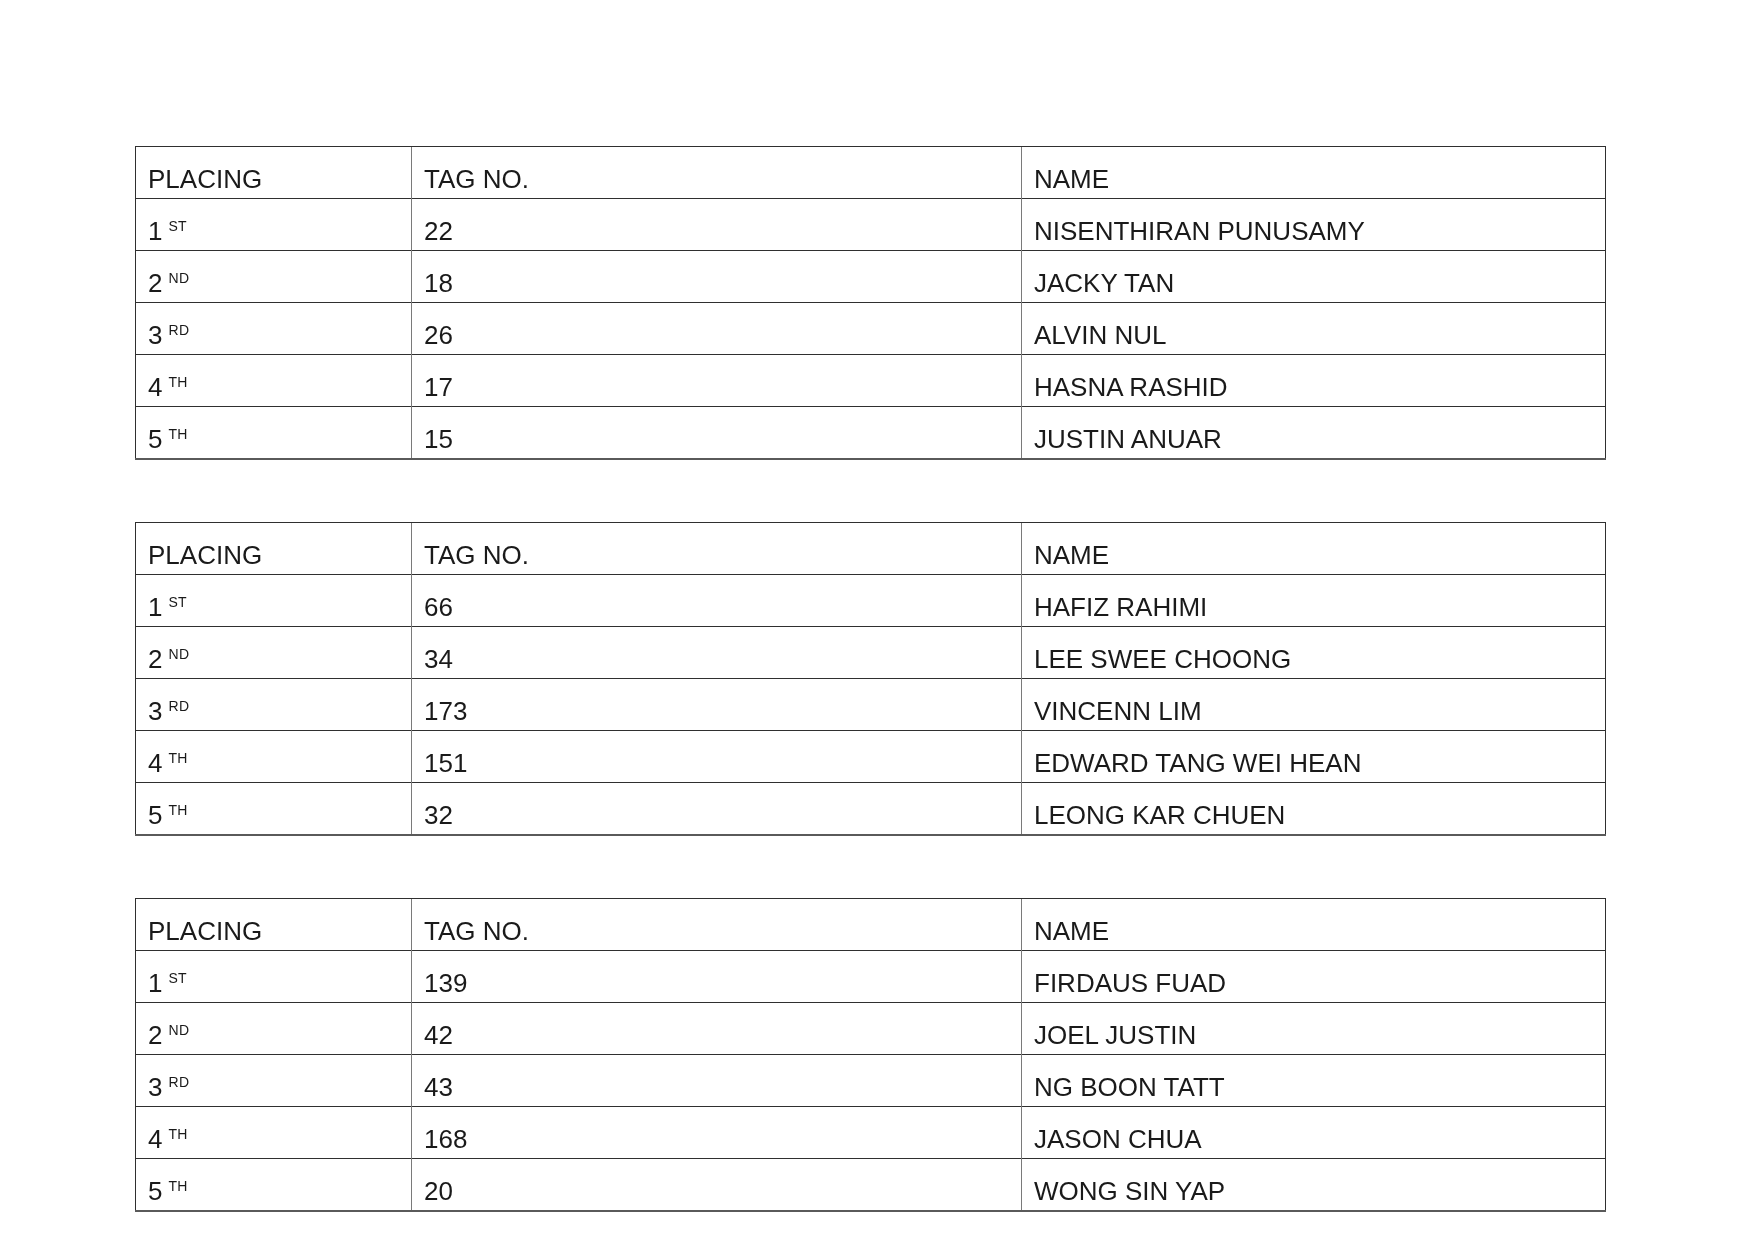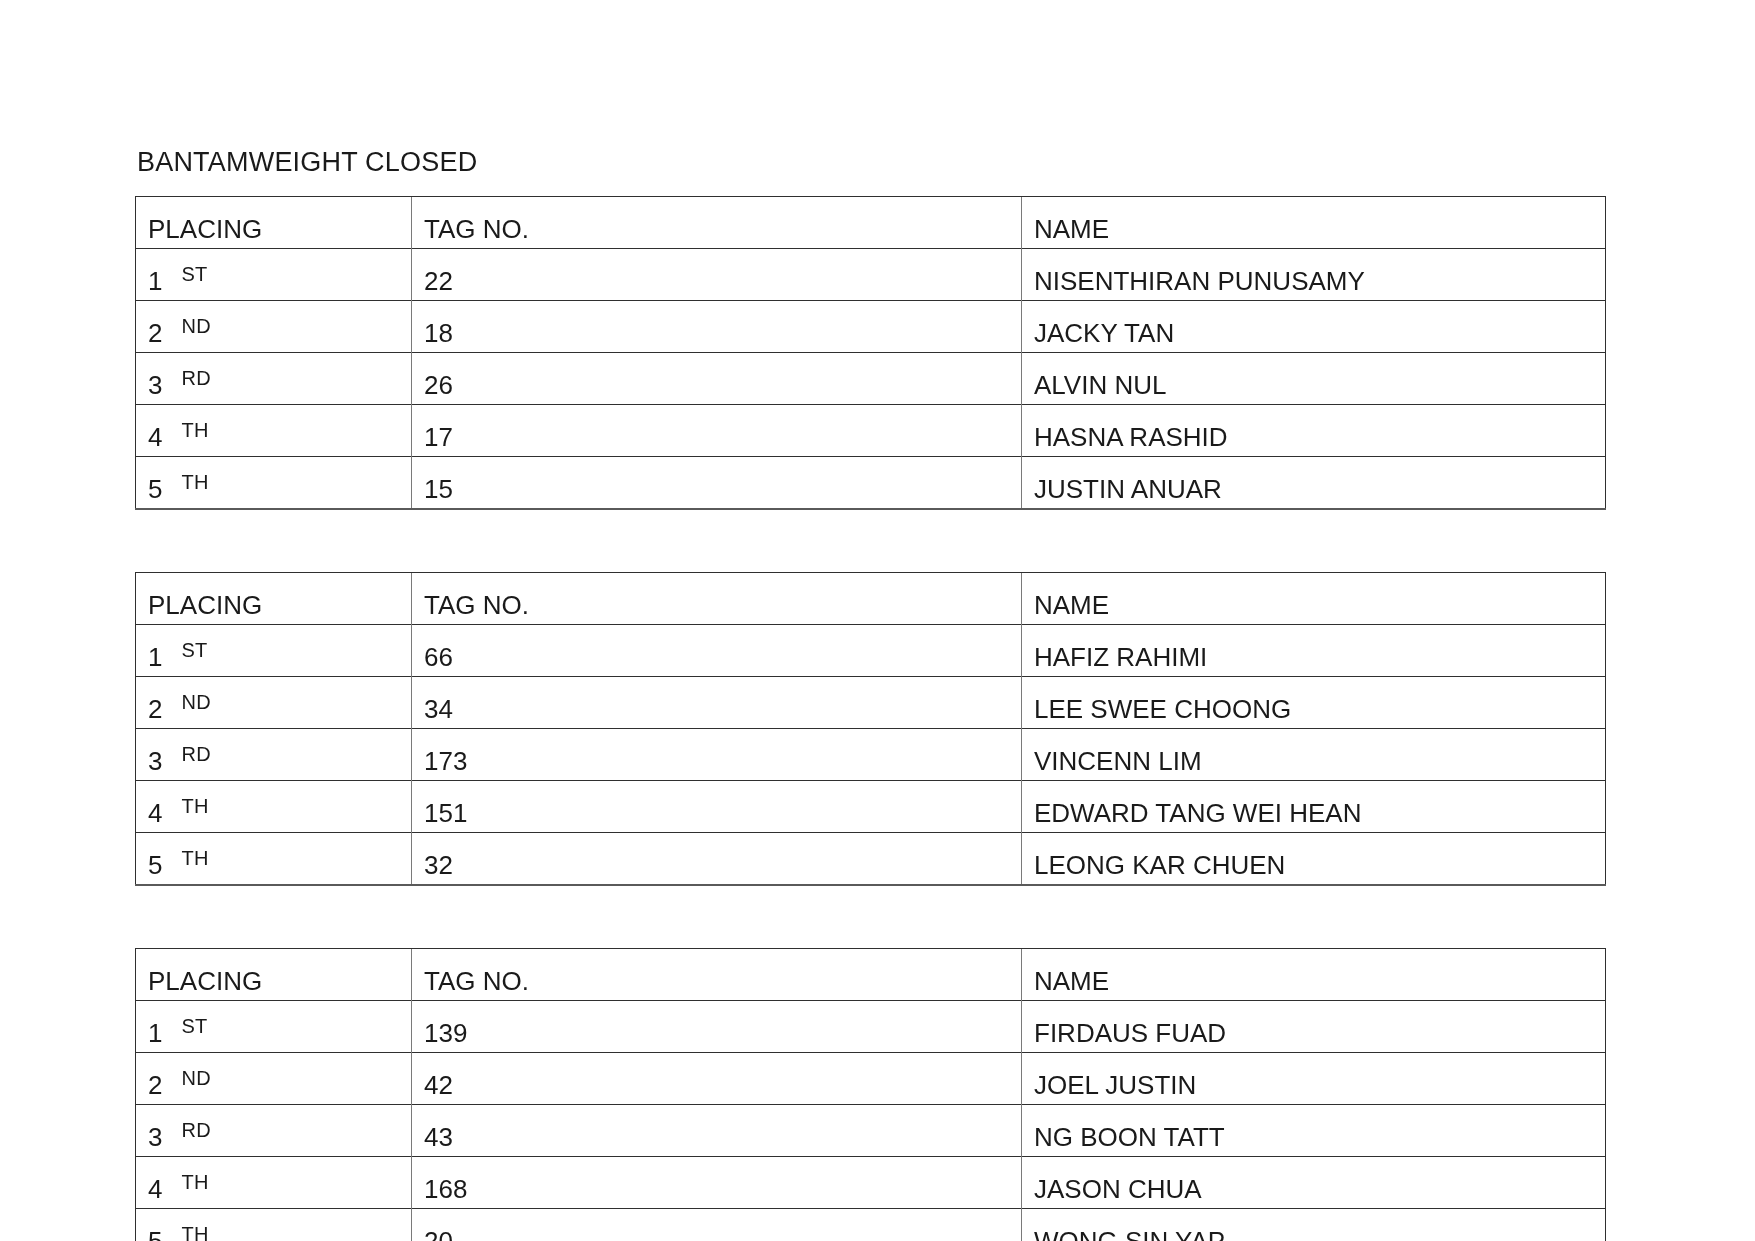--- a/index.html
+++ b/index.html
@@ -46,34 +46,33 @@
     height: 36px;
     padding: 17px 12px 3px 12px;
     text-align: left;
     vertical-align: middle;
     white-space: nowrap;
     overflow: hidden;
   }
   table.results th:first-child,
   table.results td:first-child { border-left: 1px solid #2f2f2f; }
   .sup {
-    font-size: 20px;
+    font-size: 14px;
     position: relative;
     top: -9px;
-    margin-left: 19px;
+    margin-left: 6px;
     letter-spacing: 0.3px;
   }
 </style>
 </head>
 <body>
 
 <div class="page">
 
   <div class="section">
-    <h2 class="section-title">BANTAMWEIGHT CLOSED</h2>
     <table class="results">
       <colgroup>
           <col class="c-placing">
           <col class="c-tag">
           <col class="c-name">
         </colgroup>
       <tbody>
         <tr>
           <th>PLACING</th>
           <th>TAG NO.</th>

